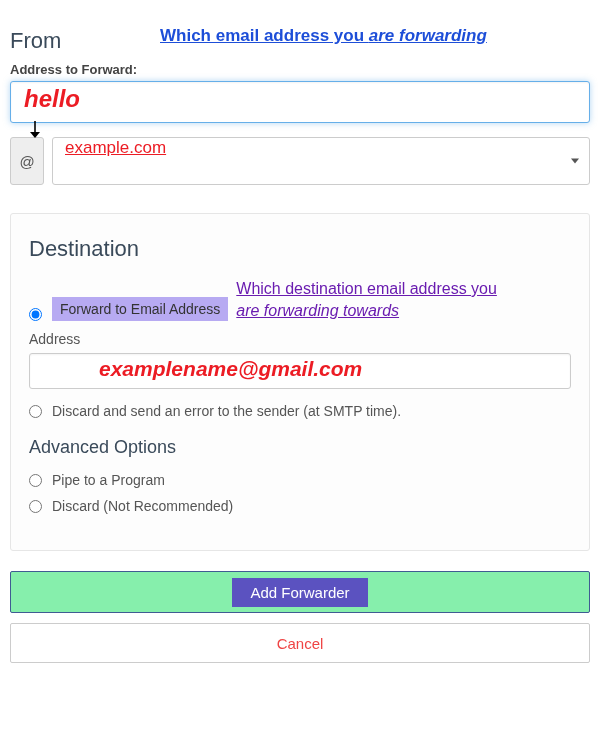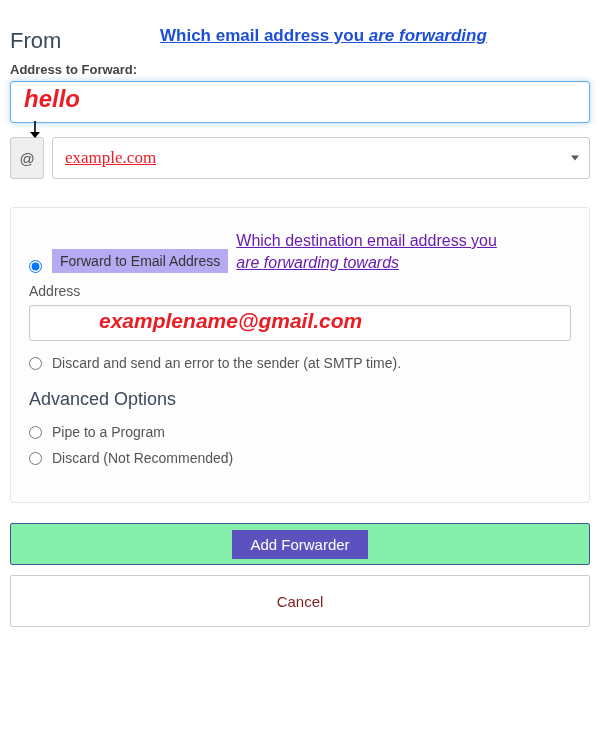--- a/index.html
+++ b/index.html
@@ -78,26 +78,24 @@
     font-size: 15px;
     color: #555;
     margin-right: 8px;
   }
   .domain-select {
     flex: 1;
     position: relative;
     border: 1px solid #ccc;
     border-radius: 3px;
     background: #fff;
-    height: 42px;
-    display: flex;
-    align-items: center;
+    height: 48px;
+    display: flex;
     padding: 0 28px 0 12px;
     cursor: pointer;
-    font-family: Liberation Serif, serif;
   }
   .domain-select .caret {
     position: absolute;
     right: 10px; top: 50%;
     transform: translateY(-50%);
     width: 0; height: 0;
     border-left: 4px solid transparent;
     border-right: 4px solid transparent;
     border-top: 5px solid #555;
   }
@@ -195,22 +193,22 @@
   }
   .btn-primary .inner-hl {
     background: #5b52c0;
     padding: 6px 18px;
     display: inline-block;
   }
   .btn-secondary {
     width: 100%;
     background: #fff;
     border: 1px solid #ccc;
-    color: #7f1d1d;
-    height: 52px;
+    color: #ef4444;
+    height: 40px;
     border-radius: 2px;
     font-size: 15px;
     margin-top: 10px;
     cursor: pointer;
   }
 </style>
 </head>
 <body>
 
 <div class="from-row">
@@ -236,20 +234,21 @@
 
 <div class="domain-row">
   <div class="at-badge">@</div>
   <div class="domain-select">
     <span class="domain-text">example.com</span>
     <span class="caret"></span>
   </div>
 </div>
 
 <div class="panel">
+  <div class="dest-title">Destination</div>
 
   <div class="radio-row radio-first-row">
     <input type="radio" name="dest" checked="" style="">
     <span class="radio-hl">Forward to Email Address</span>
     <div class="annot-purple">
       <span>Which destination email address you</span><br>
       <span class="ital">are forwarding towards</span>
     </div>
   </div>
 

